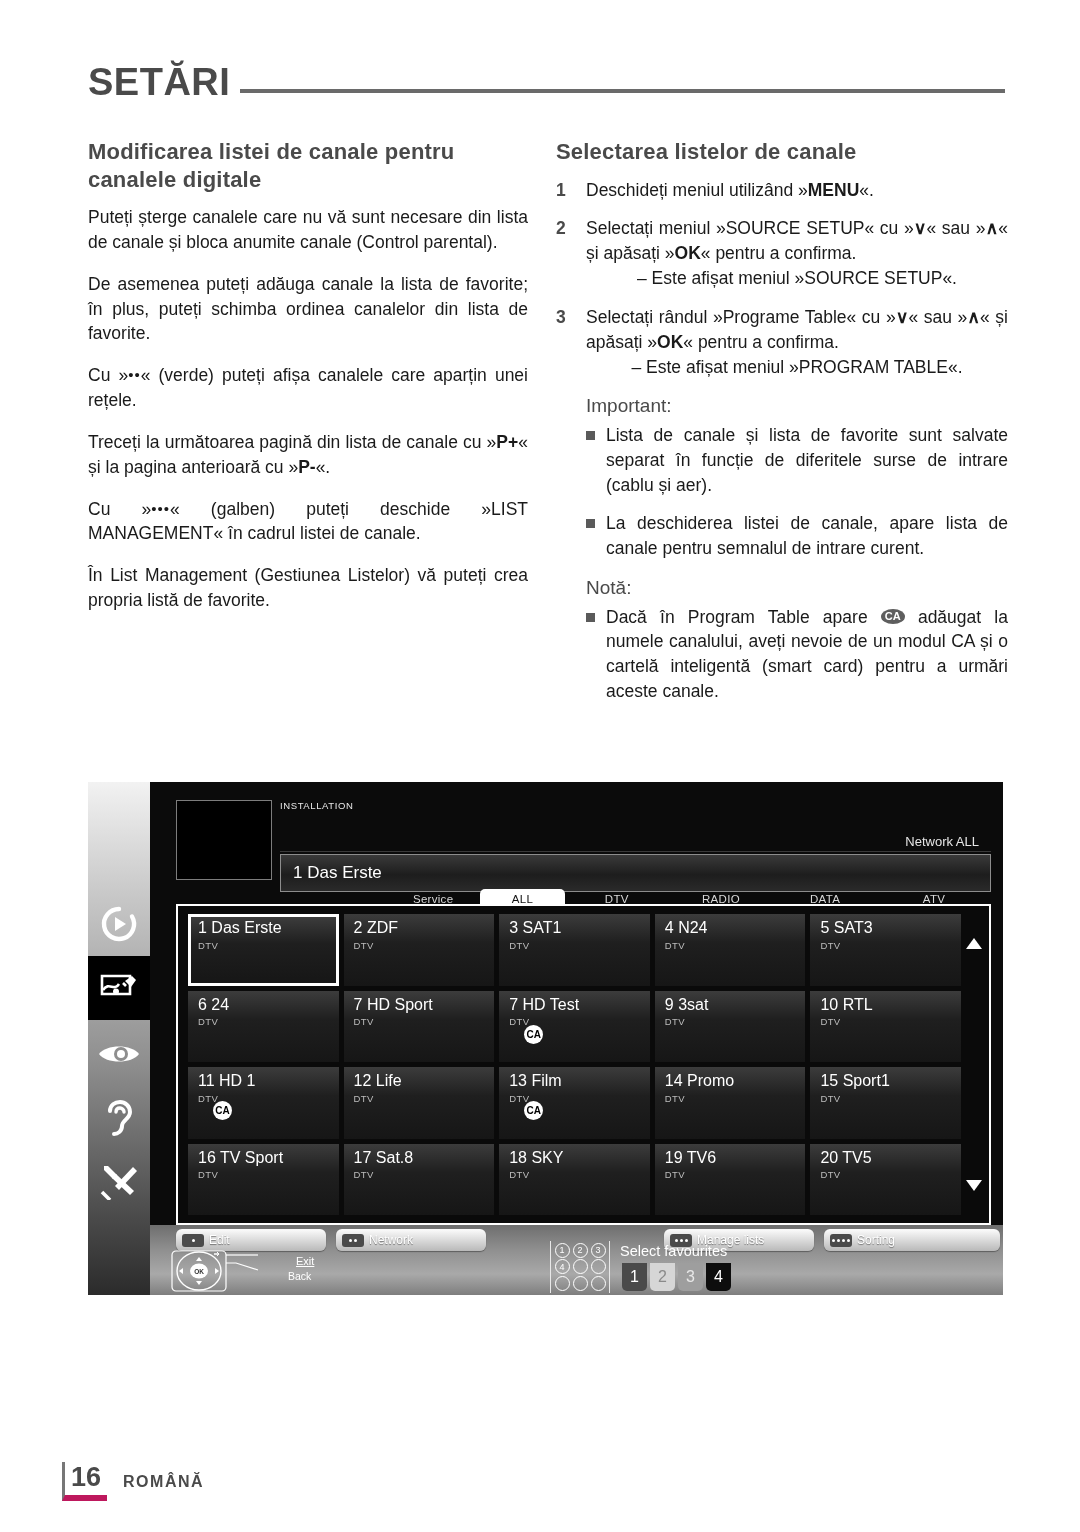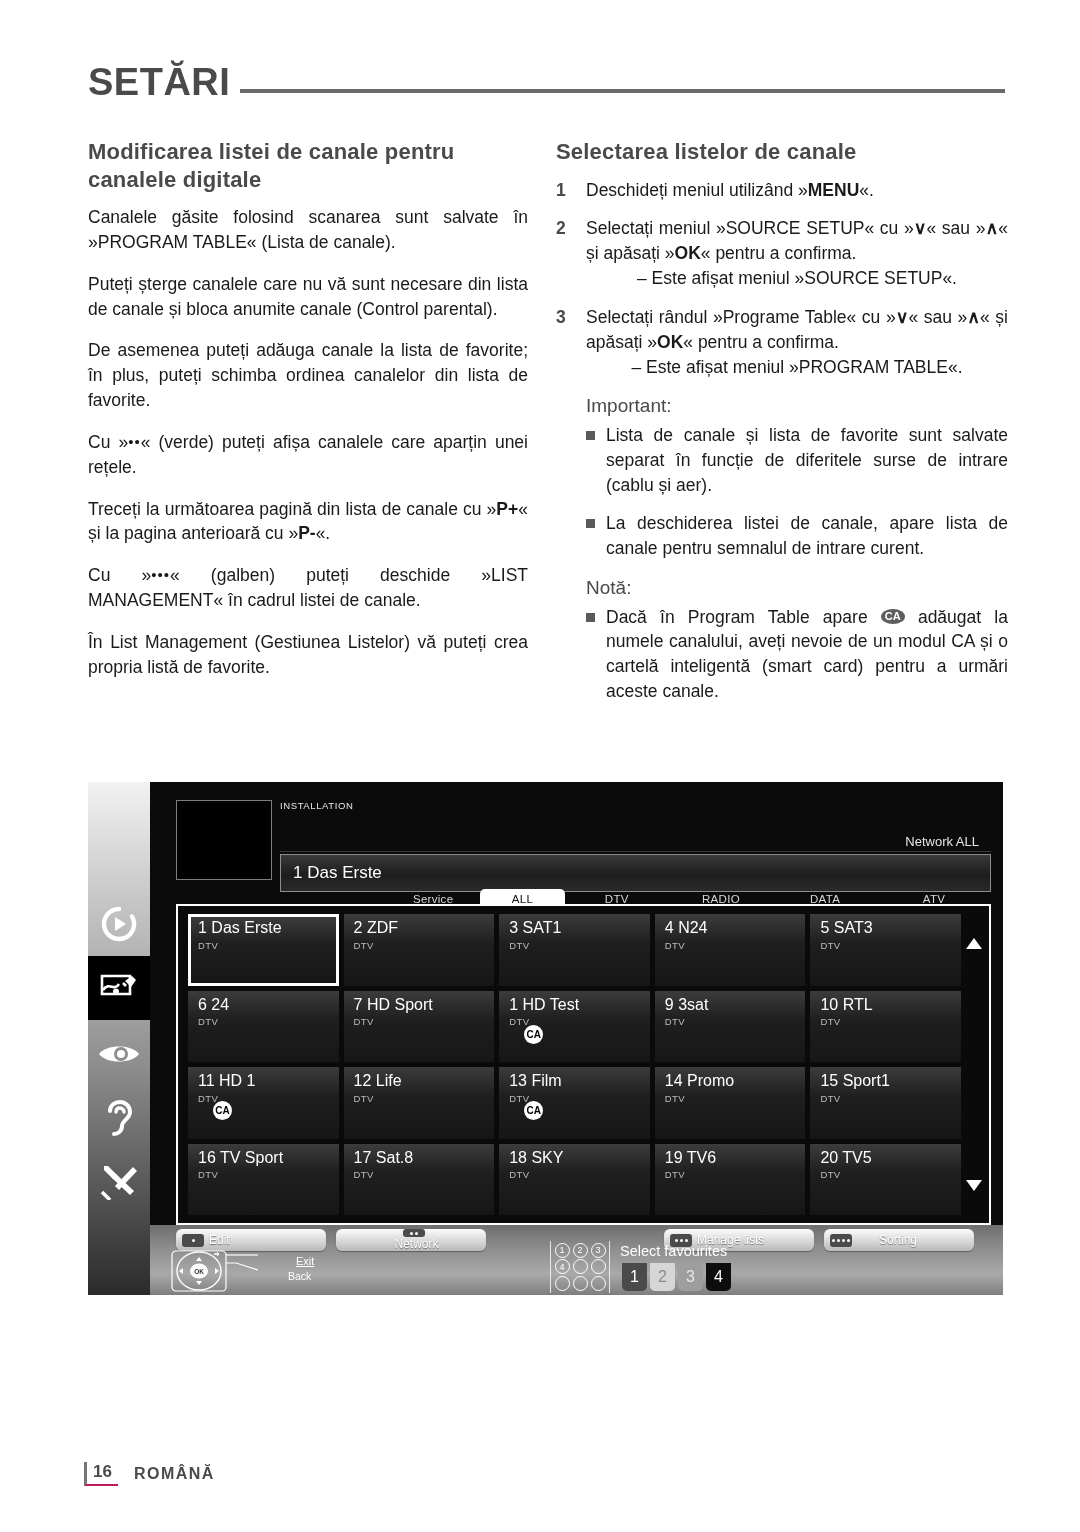--- a/index.html
+++ b/index.html
@@ -158,23 +158,23 @@
     display:flex; align-items:center; padding-left:6px;
     color:#ffffff; font-size:12px; box-shadow:0 1px 1px rgba(0,0,0,.35);
   }
   .sk span.lbl{ text-shadow:0 1px 1px rgba(0,0,0,.45); padding-left:5px;}
   .sk-dots{
     width:22px;height:13px;border-radius:3px;background:#4b4b4b;
     display:flex;align-items:center;justify-content:center;gap:2px;
   }
   .sk-dots i{ width:3px;height:3px;border-radius:50%;background:#fff;display:block;}
   .sk1{ left:0;   width:150px;}
-  .sk2{ left:160px;width:150px;flex-direction:column;}
+  .sk2{ left:160px;width:150px;}
   .sk3{ left:488px;width:150px;}
-  .sk4{ left:648px;width:150px;gap:22px;}
+  .sk4{ left:648px;width:176px;}
 
   .navpad{ position:absolute; left:20px; bottom:2px; width:150px; height:44px;}
   .exitlbl{ position:absolute; left:126px; top:6px; color:#fff; font-size:11px;text-decoration:underline;}
   .backlbl{ position:absolute; left:118px; top:21px; color:#fff; font-size:10.5px;}
 
   .favzone{ position:absolute; left:400px; bottom:2px; width:400px; height:52px;}
   .numpad{ position:absolute; left:0; top:0; width:60px; height:52px;
            border-left:1px solid #e8e8e8; border-right:1px solid #e8e8e8;
            display:grid; grid-template-columns:repeat(3,1fr); grid-template-rows:repeat(3,1fr);
            padding:1px 2px;}
@@ -189,40 +189,39 @@
   .favbox{
     width:25px;height:28px;border-radius:0 0 5px 5px;
     display:flex;align-items:center;justify-content:center;font-size:16px;
   }
 
   
   .footer{
     position:absolute; left:62px; top:1462px; display:flex; align-items:center;
   }
   .fnum{
-    font-size:17px; font-weight:bold; color:#4a4a4a; padding:0 6px 2px 6px;
-    border-left:3px solid #777; border-bottom:2px solid #be185d;margin-left:22px;
+    font-size:27px; font-weight:bold; color:#4a4a4a; padding:0 6px 2px 6px;
+    border-left:3px solid #777; border-bottom:6px solid #be185d;
   }
   .flang{
     font-size:16px; font-weight:bold; color:#4a4a4a; letter-spacing:1.5px;
     margin-left:16px;
   }
 </style>
 </head>
 <body>
 
 <div class="page-header">
   <h1>SETĂRI</h1>
   <div class="header-rule"></div>
 </div>
 
 <div class="col col-left">
   <h2 class="sect">Modificarea listei de canale pentru canalele digitale</h2>
 
-  <p class="body">Canalele găsite folosind scanarea sunt salvate în »PROGRAM TABLE« (Lista de canale).</p>
   <p class="body">Puteți șterge canalele care nu vă sunt necesare din lista de canale și bloca anumite canale (Control parental).</p>
   <p class="body">De asemenea puteți adăuga canale la lista de favorite; în plus, puteți schimba ordinea canalelor din lista de favorite.</p>
 
   <p class="body"><span>Cu »</span><span class="dotgrp">••</span><span>« (verde) puteți afișa canalele care aparțin unei rețele.</span></p>
 
   <p class="body"><span>Treceți la următoarea pagină din lista de canale cu »</span><span class="kbd">P+</span><span>« și la pagina anterioară cu »</span><span class="kbd">P-</span><span>«.</span></p>
 
   <p class="body"><span>Cu »</span><span class="dotgrp">•••</span><span>« (galben) puteți deschide »LIST MANAGEMENT« în cadrul listei de canale.</span></p>
   <p class="body last">În List Management (Gestiunea Listelor) vă puteți crea propria listă de favorite.</p>
 </div>
@@ -343,21 +342,21 @@
 
         <div class="ch">
             <div class="ch-name">6 24</div>
             <div class="ch-type">DTV</div>
           </div>
         <div class="ch">
             <div class="ch-name">7 HD Sport</div>
             <div class="ch-type">DTV</div>
           </div>
         <div class="ch">
-            <div class="ch-name">1 HD Test</div>
+            <div class="ch-name">7 HD Test</div>
             <div class="ch-type">DTV</div>
             <div class="ch-ca">CA</div>
           </div>
         <div class="ch">
             <div class="ch-name">9 3sat</div>
             <div class="ch-type">DTV</div>
           </div>
         <div class="ch">
             <div class="ch-name">10 RTL</div>
             <div class="ch-type">DTV</div>

